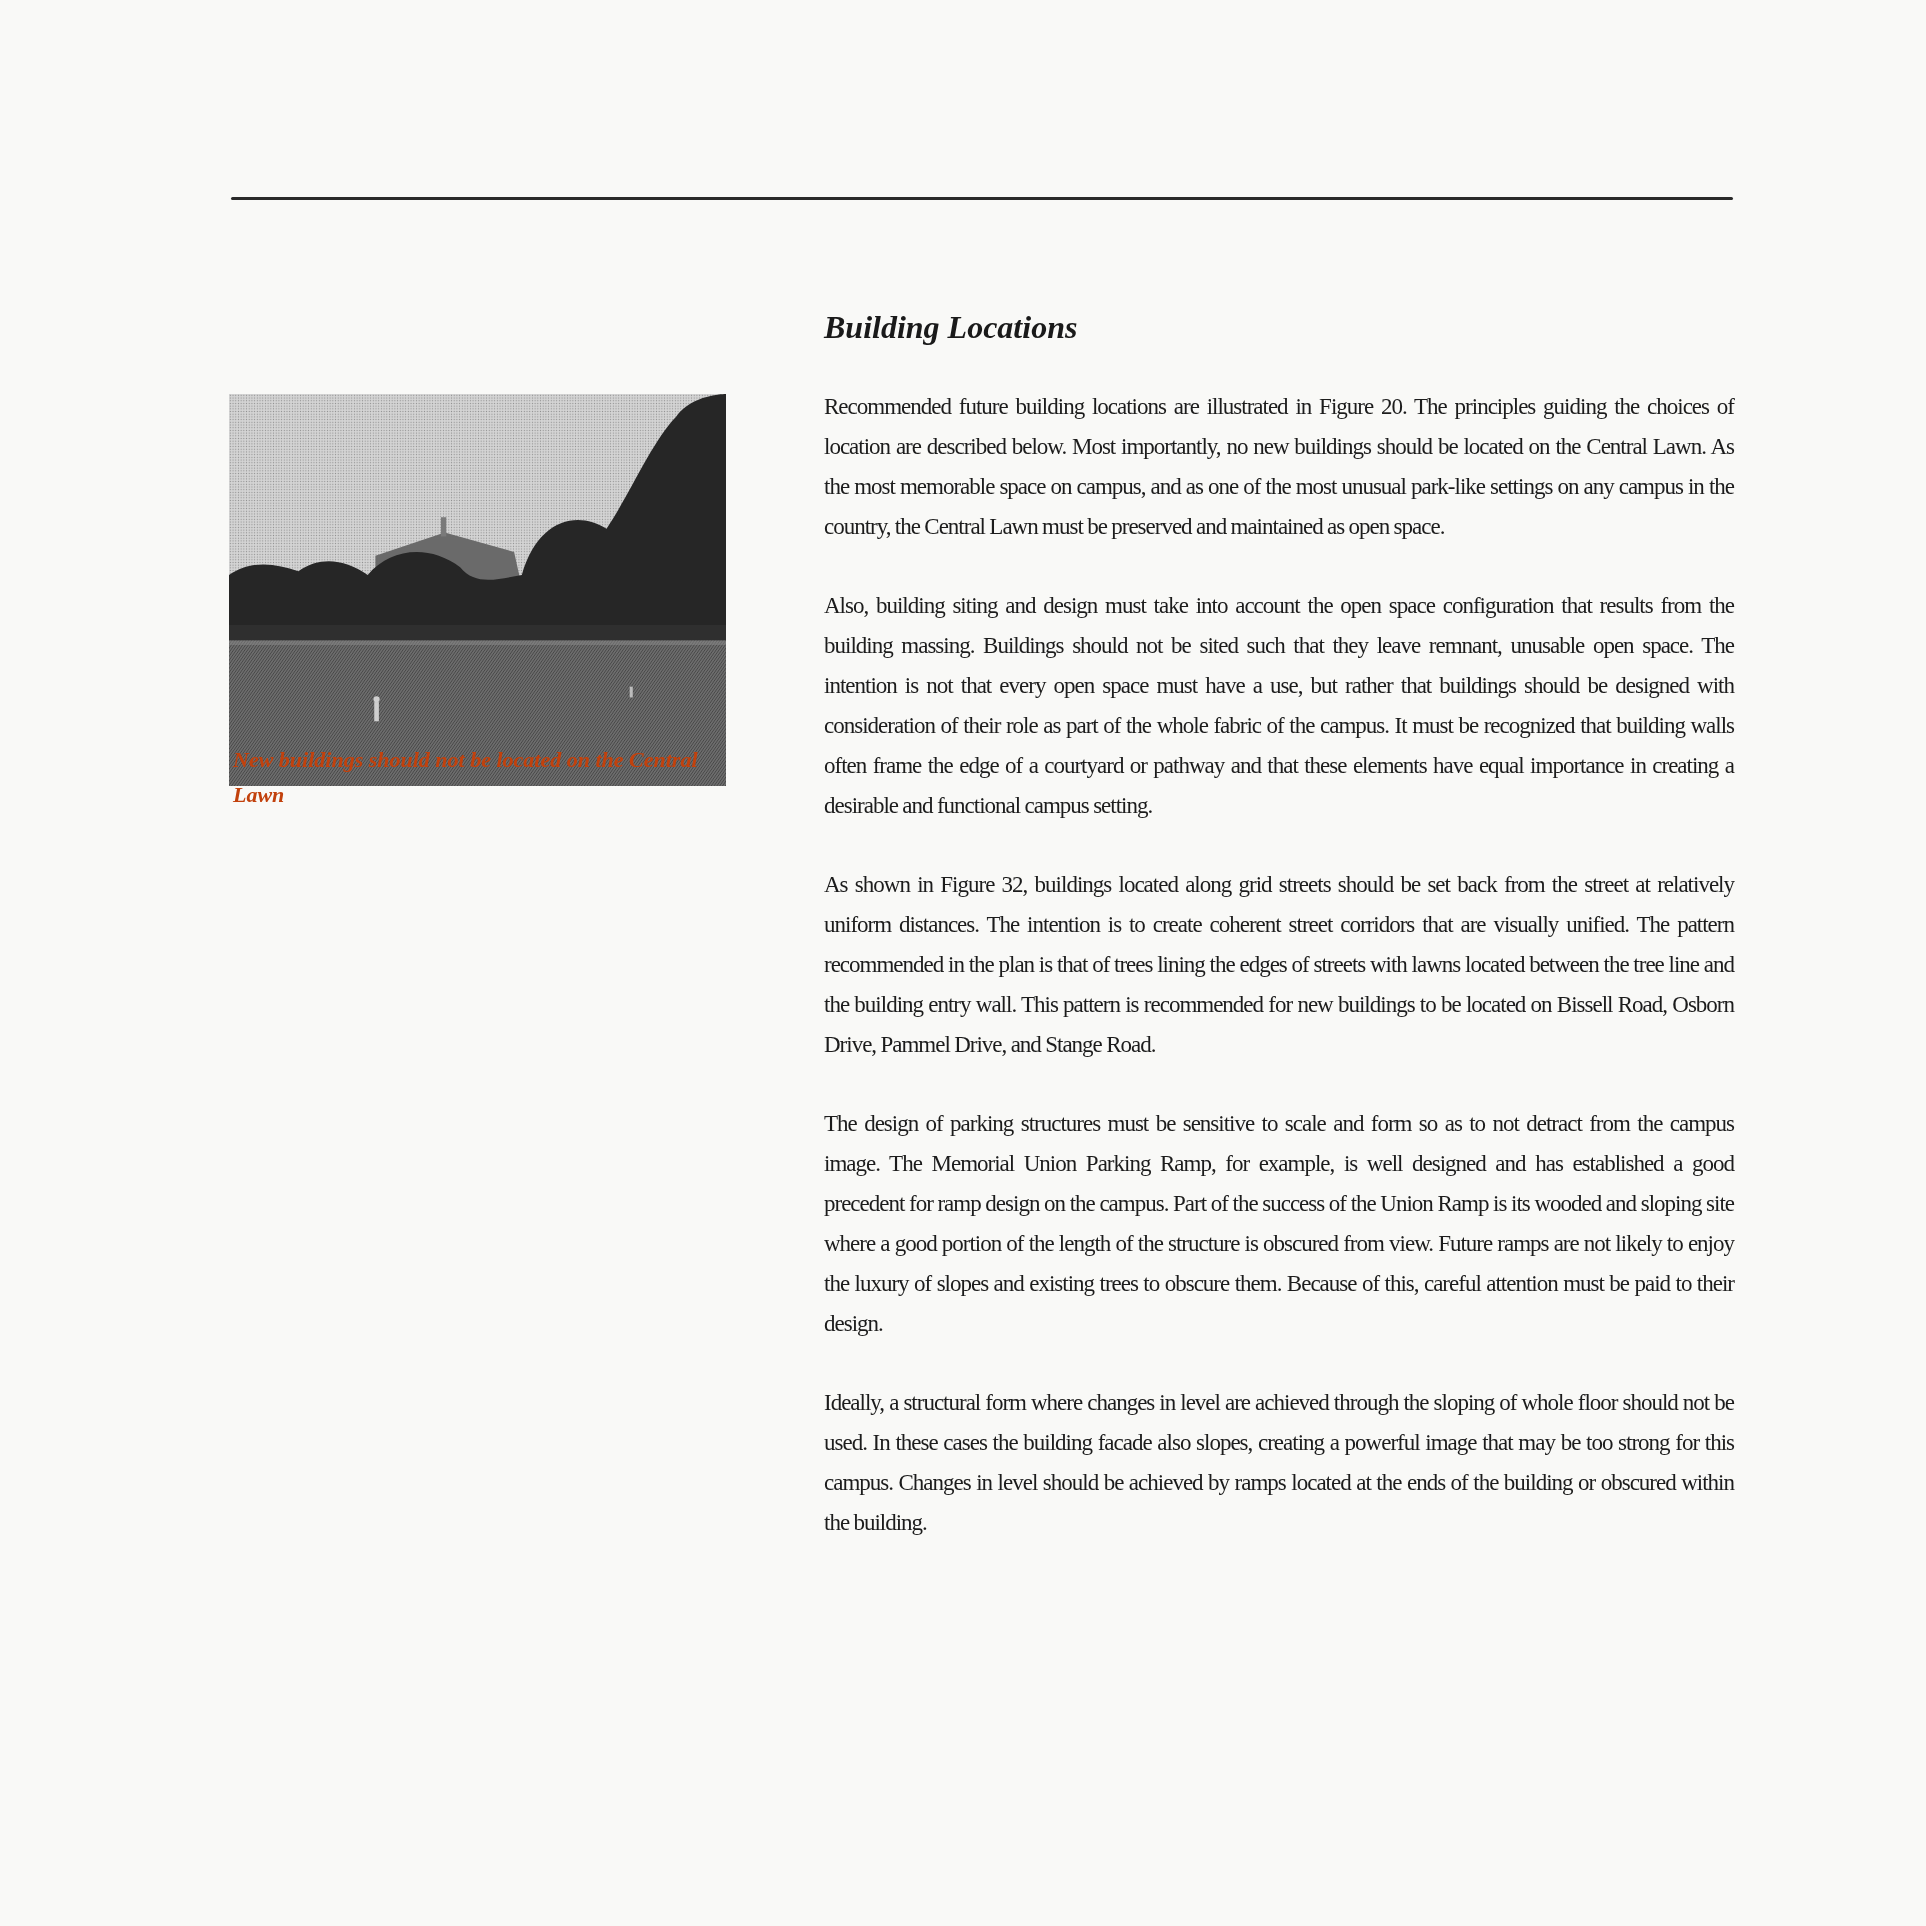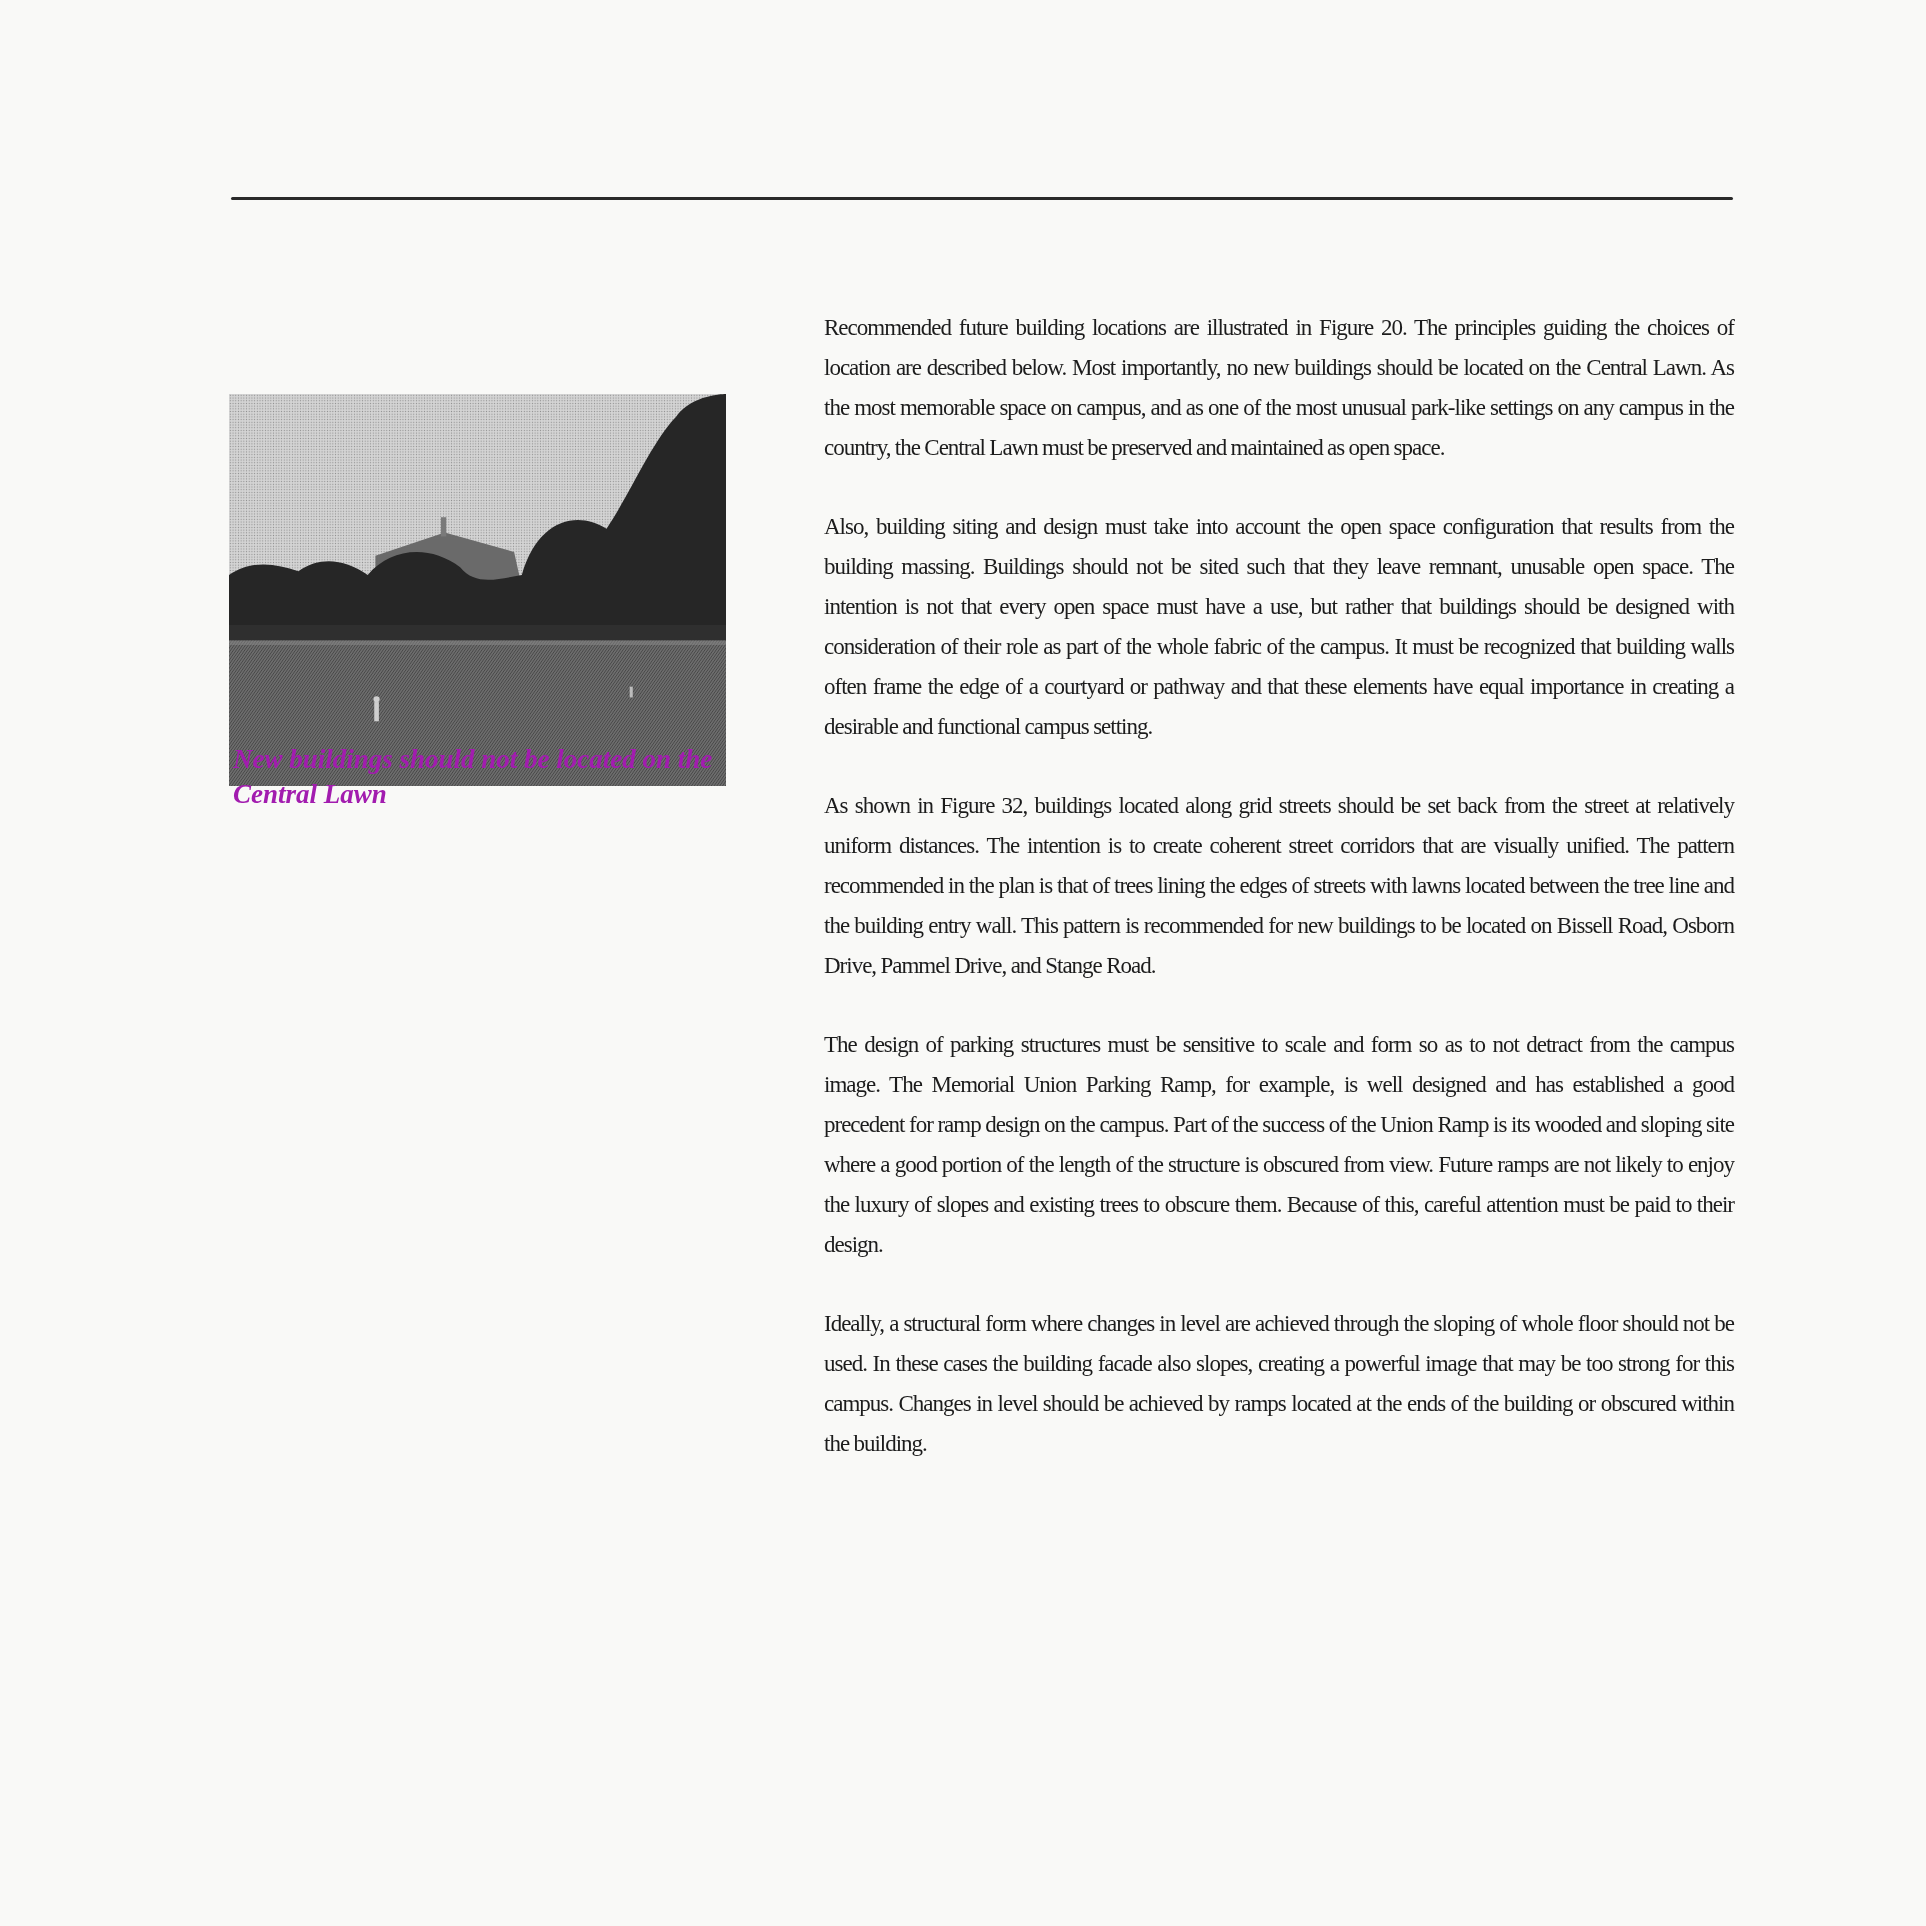--- a/index.html
+++ b/index.html
@@ -9,21 +9,21 @@
   }
   .rule { position:absolute; left:231px; width:1502px; height:3.1px; background:#2a2a2a; border-radius:1.5px; }
   .rule.top { top:197px; }
   .photo {
     position:absolute; left:229px; top:394px; width:497px; height:392px; overflow:hidden;
     background:#888;
   }
   .photo svg { display:block; width:100%; height:100%; }
   .caption {
     position:absolute; left:233px; top:742px; width:501px;
-    font-style:italic; font-weight:bold; font-size:27px; line-height:35px; color:#a21caf;
+    font-style:italic; font-weight:bold; font-size:22px; line-height:35px; color:#c2410c;
   }
   .col {
     position:absolute; left:824px; top:308px; width:910px;
   }
   .heading {
     font-style:italic; font-weight:bold; font-size:32px; line-height:39px; margin:0 0 40px 0; color:#1a1a1a;
   }
   .para {
     font-size:23px; line-height:40px; text-align:justify; margin:0 0 39px 0; letter-spacing:-1px; word-spacing:-0.4px;
   }
@@ -59,20 +59,21 @@
 
     <rect x="377" y="800" width="12" height="50" fill="#cfcfcf"></rect>
     <circle cx="383" cy="793" r="8" fill="#cfcfcf"></circle>
     <rect x="1040" y="760" width="8" height="28" fill="#bdbdbd"></rect>
   </svg>
 </div>
 
 <div class="caption">New buildings should not be located on the Central Lawn</div>
 
 <div class="col">
+  <div class="heading">Building Locations</div>
   <p class="para">Recommended future building locations are illustrated in Figure 20. The principles guiding the choices of location are described below. Most importantly, no new buildings should be located on the Central Lawn. As the most memorable space on campus, and as one of the most unusual park-like settings on any campus in the country, the Central Lawn must be preserved and maintained as open space.</p>
   <p class="para">Also, building siting and design must take into account the open space configuration that results from the building massing. Buildings should not be sited such that they leave remnant, unusable open space. The intention is not that every open space must have a use, but rather that buildings should be designed with consideration of their role as part of the whole fabric of the campus. It must be recognized that building walls often frame the edge of a courtyard or pathway and that these elements have equal importance in creating a desirable and functional campus setting.</p>
   <p class="para">As shown in Figure 32, buildings located along grid streets should be set back from the street at relatively uniform distances. The intention is to create coherent street corridors that are visually unified. The pattern recommended in the plan is that of trees lining the edges of streets with lawns located between the tree line and the building entry wall. This pattern is recommended for new buildings to be located on Bissell Road, Osborn Drive, Pammel Drive, and Stange Road.</p>
   <p class="para">The design of parking structures must be sensitive to scale and form so as to not detract from the campus image. The Memorial Union Parking Ramp, for example, is well designed and has established a good precedent for ramp design on the campus. Part of the success of the Union Ramp is its wooded and sloping site where a good portion of the length of the structure is obscured from view. Future ramps are not likely to enjoy the luxury of slopes and existing trees to obscure them. Because of this, careful attention must be paid to their design.</p>
   <p class="para">Ideally, a structural form where changes in level are achieved through the sloping of whole floor should not be used. In these cases the building facade also slopes, creating a powerful image that may be too strong for this campus. Changes in level should be achieved by ramps located at the ends of the building or obscured within the building.</p>
 
 </div>
 
 
 </body></html>

